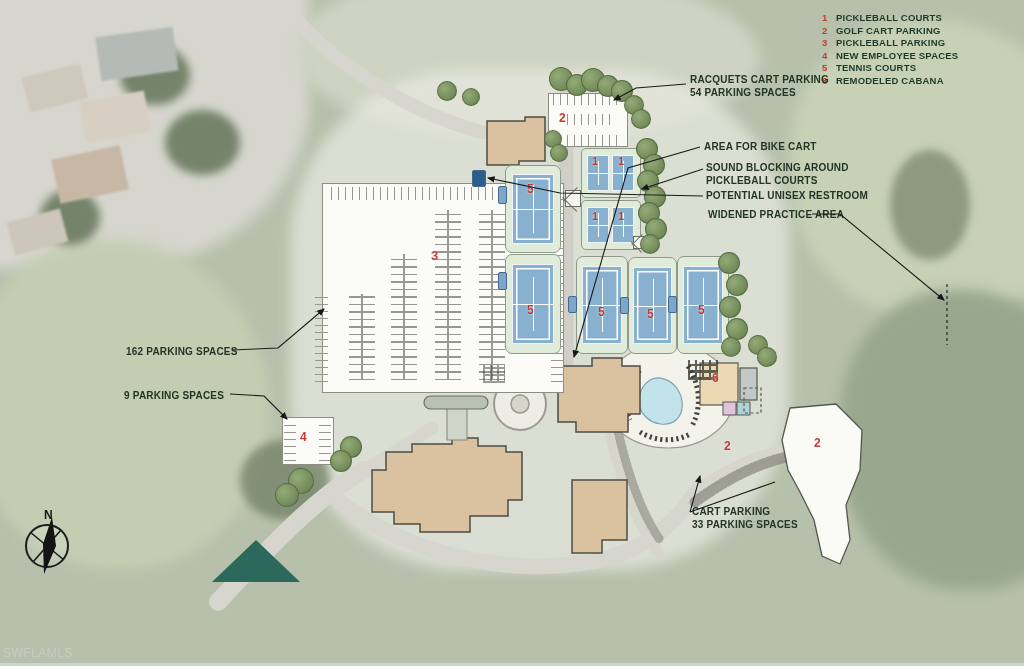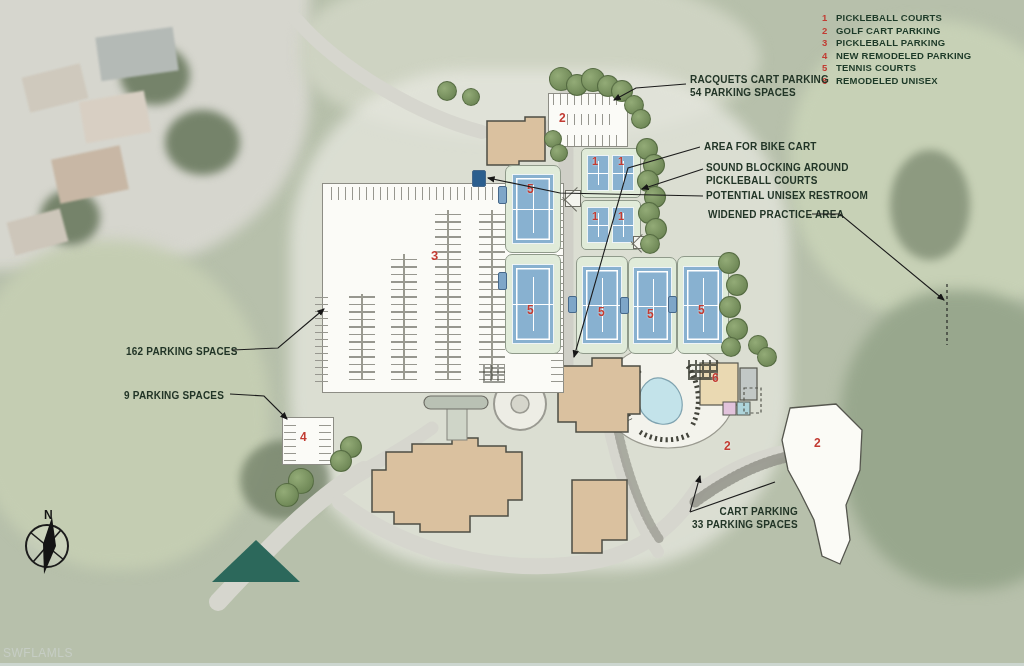--- a/index.html
+++ b/index.html
@@ -181,46 +181,46 @@
     <div class="row">
         <span class="num">2</span>
         <span class="lab">GOLF CART PARKING</span>
       </div>
     <div class="row">
         <span class="num">3</span>
         <span class="lab">PICKLEBALL PARKING</span>
       </div>
     <div class="row">
         <span class="num">4</span>
-        <span class="lab">NEW REMODELED PARKING</span>
+        <span class="lab">NEW EMPLOYEE SPACES</span>
       </div>
     <div class="row">
         <span class="num">5</span>
         <span class="lab">TENNIS COURTS</span>
       </div>
     <div class="row">
         <span class="num">6</span>
-        <span class="lab">REMODELED UNISEX</span>
+        <span class="lab">REMODELED CABANA</span>
       </div>
   </div>
 
   <div class="callout" style="left:690px;top:74px;">
     <div>RACQUETS CART PARKING</div>
     <div><b>54</b> <span>PARKING SPACES</span></div>
   </div>
   <div class="callout" style="left:704px;top:141px;">AREA FOR BIKE CART</div>
   <div class="callout" style="left:706px;top:162px;">
     <div>SOUND BLOCKING AROUND</div>
     <div>PICKLEBALL COURTS</div>
   </div>
   <div class="callout" style="left:706px;top:190px;">POTENTIAL UNISEX RESTROOM</div>
   <div class="callout" style="left:708px;top:209px;">WIDENED PRACTICE AREA</div>
   <div class="callout" style="left:126px;top:346px;"><b>162</b> <span>PARKING SPACES</span></div>
   <div class="callout" style="left:124px;top:390px;"><b>9</b> <span>PARKING SPACES</span></div>
-  <div class="callout" style="left:692px;top:506px;text-align:right;">
+  <div class="callout" style="left:692px;top:506px;">
     <div>CART PARKING</div>
     <div><b>33</b> <span>PARKING SPACES</span></div>
   </div>
 
   <div class="tree" style="left: 549px; top: 67px; width: 22px; height: 22px;"></div>
     <div class="tree" style="left: 566px; top: 74px; width: 20px; height: 20px;"></div>
     <div class="tree" style="left: 581px; top: 68px; width: 22px; height: 22px;"></div>
     <div class="tree" style="left: 597px; top: 75px; width: 20px; height: 20px;"></div>
     <div class="tree" style="left: 611px; top: 80px; width: 20px; height: 20px;"></div>
     <div class="tree" style="left: 624px; top: 95px; width: 18px; height: 18px;"></div>

